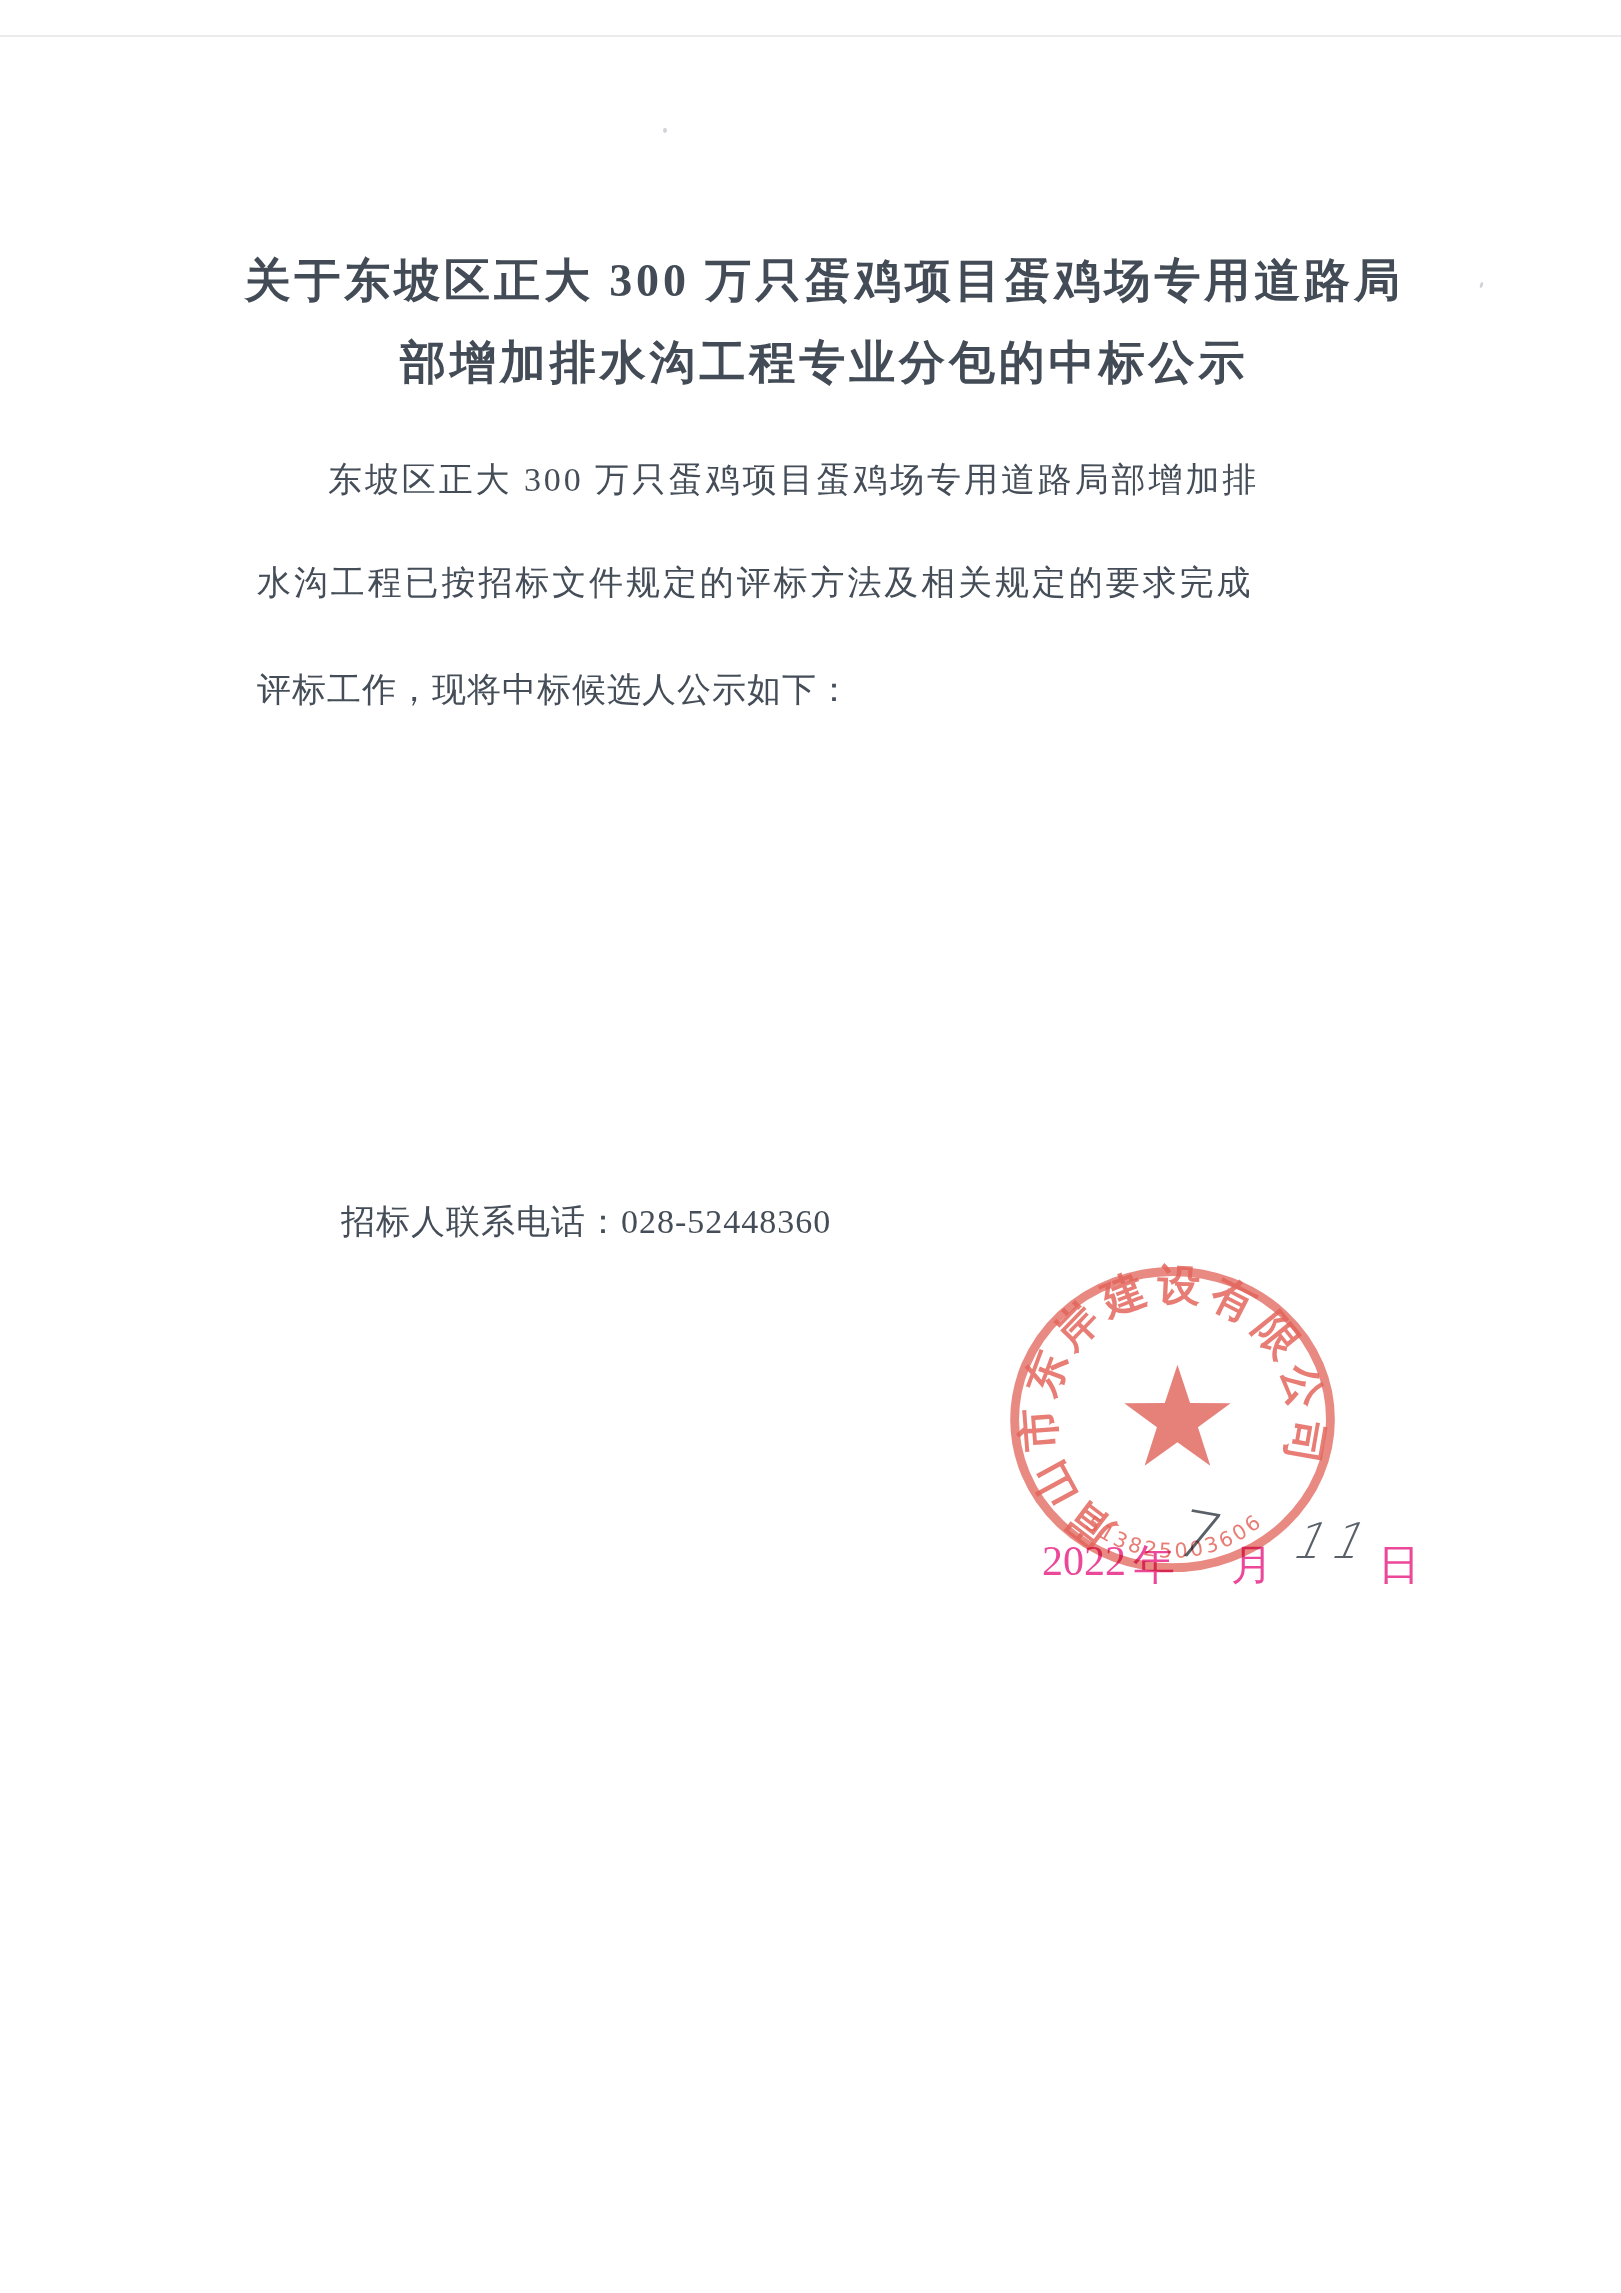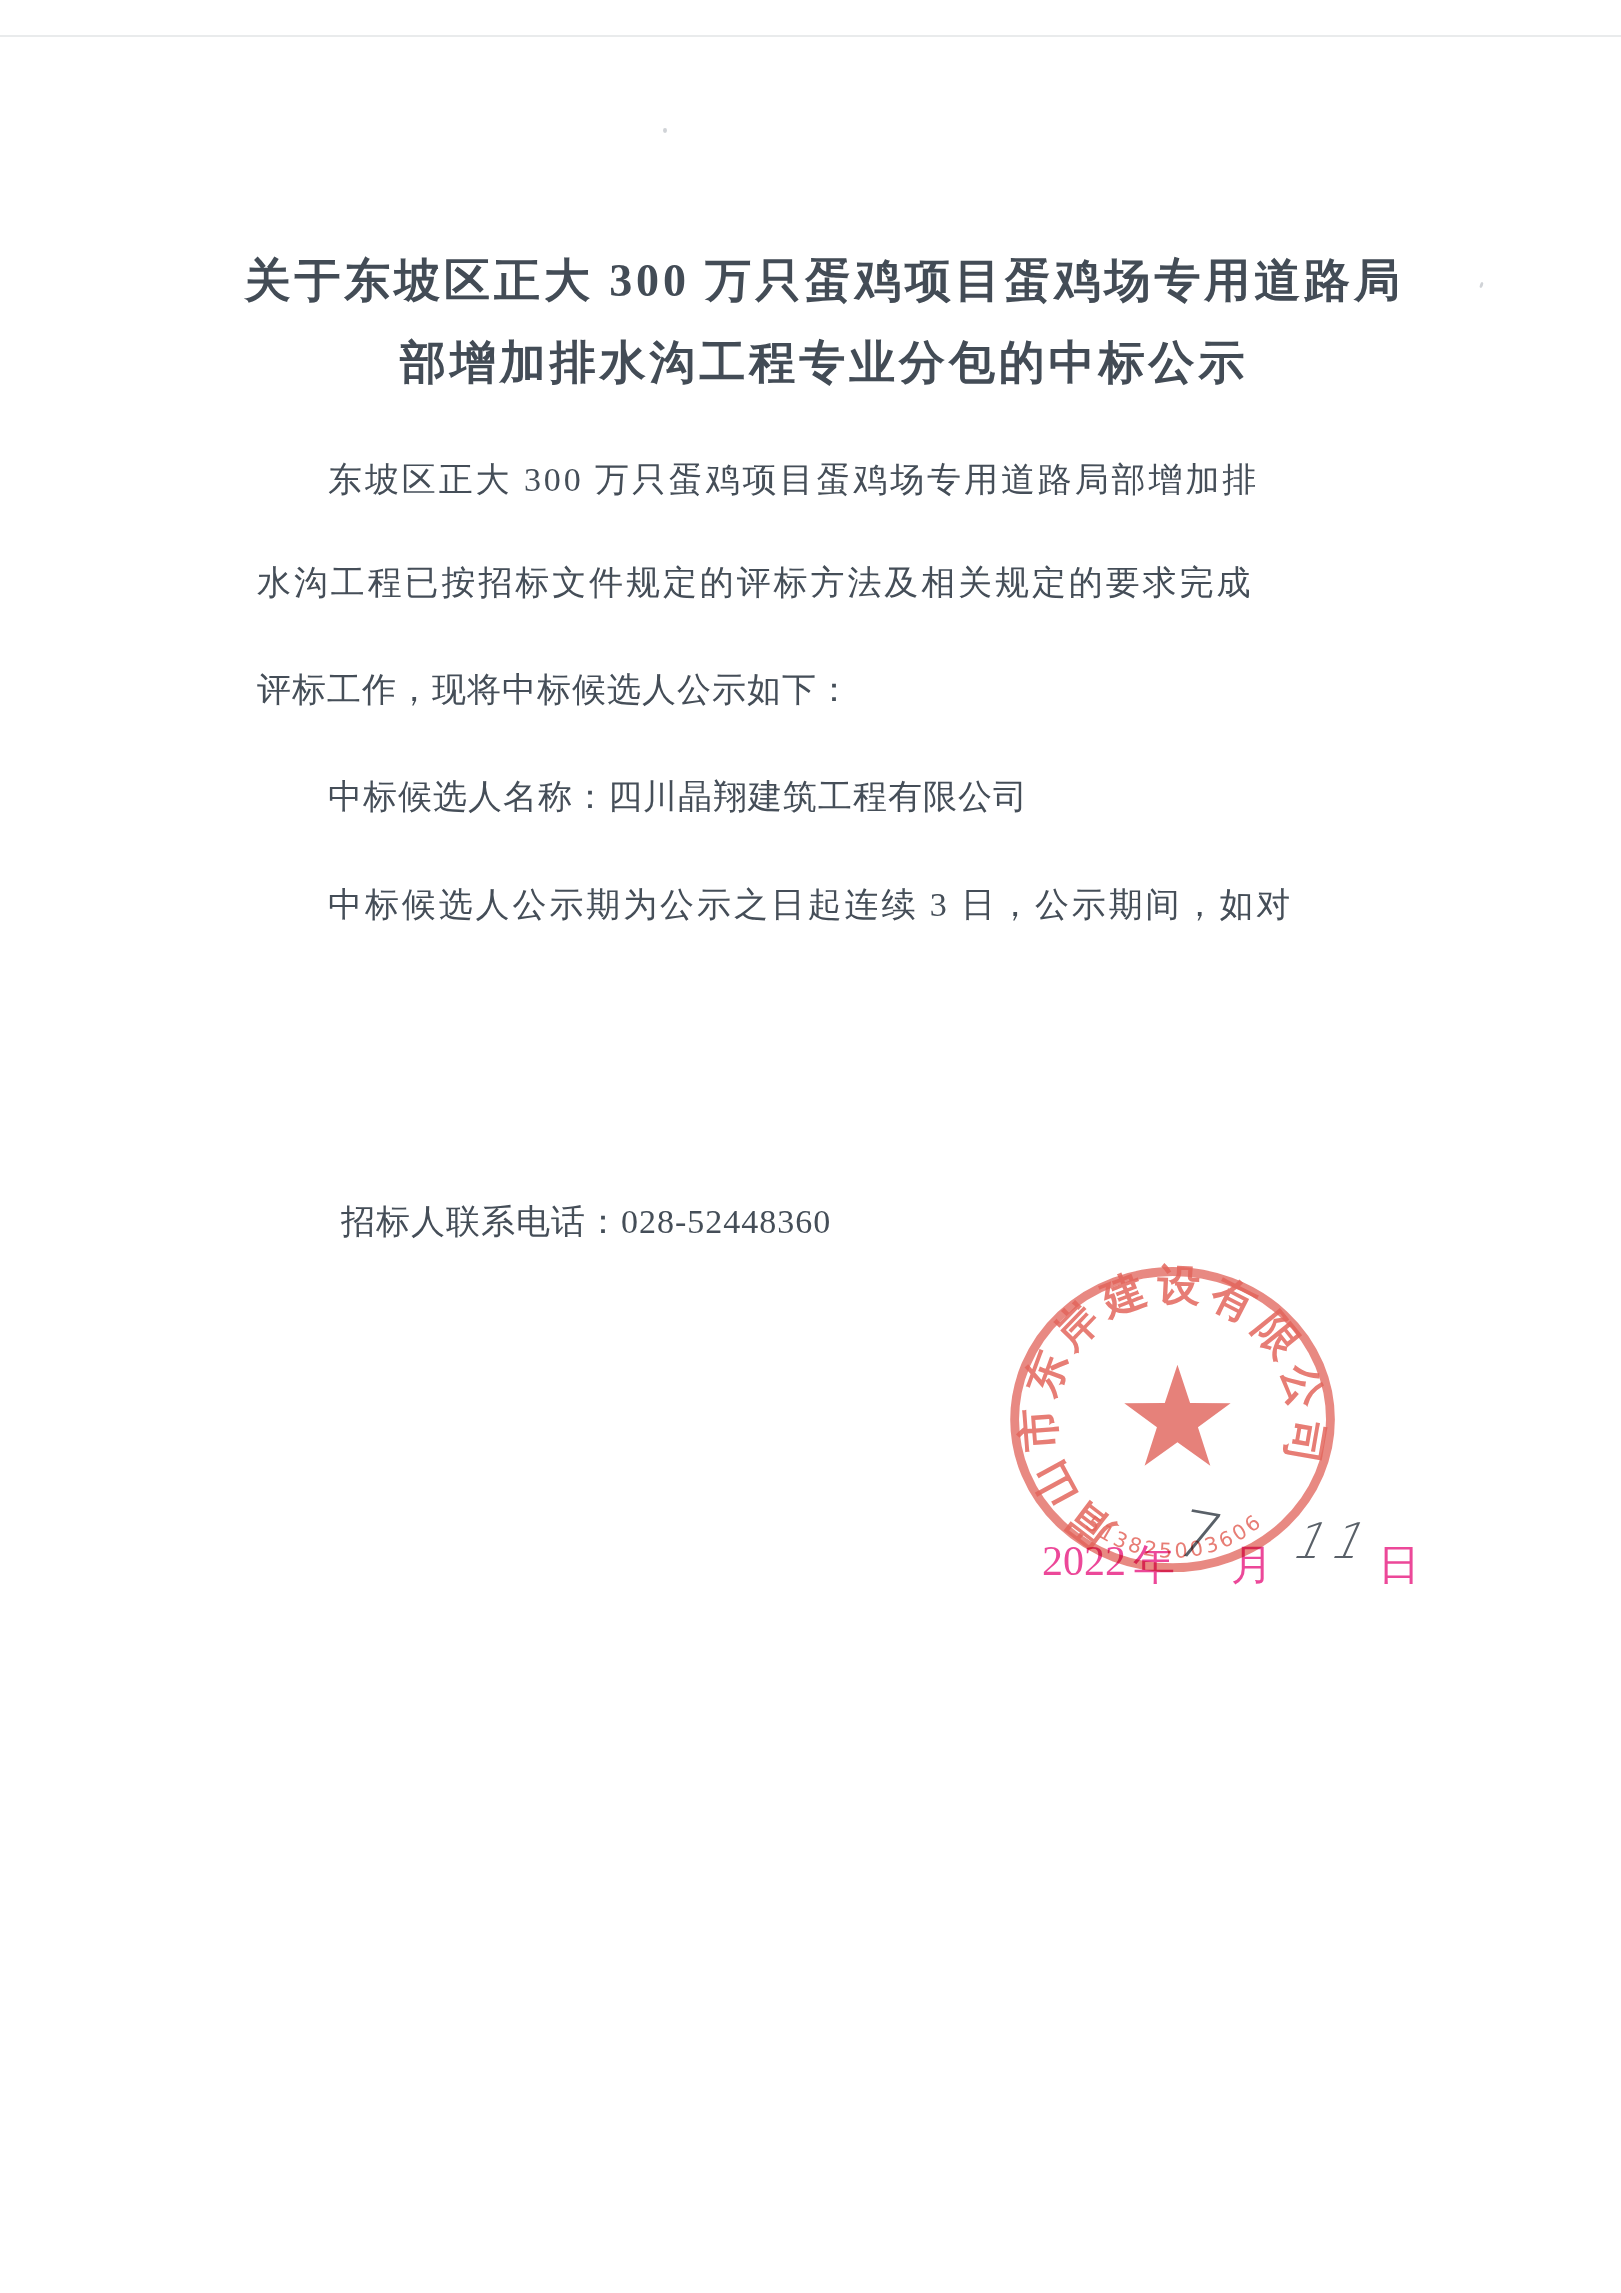--- a/index.html
+++ b/index.html
@@ -88,23 +88,21 @@
   <div class="speck s1"></div>
   <div class="speck s2"></div>
 
   <div class="title-line" style="top:250px">关于东坡区正大 300 万只蛋鸡项目蛋鸡场专用道路局</div>
   <div class="title-line" style="top:332px">部增加排水沟工程专业分包的中标公示</div>
 
   <div class="doc-line justified" style="left:328px; top:457px">东坡区正大 300 万只蛋鸡项目蛋鸡场专用道路局部增加排</div>
   <div class="doc-line justified" style="left:257px; top:560px">水沟工程已按招标文件规定的评标方法及相关规定的要求完成</div>
   <div class="doc-line" style="left:257px; top:667px">评标工作，现将中标候选人公示如下：</div>
 
-  <div class="doc-line" style="left:328px; top:774px">中标候选人名称：四川晶翔建筑工程有限公司</div>
 
-  <div class="doc-line justified" style="left:328px; top:882px">中标候选人公示期为公示之日起连续 3 日，公示期间，如对</div>
 
   <div class="doc-line" style="left:341px; top:1199px">招标人联系电话：028-52448360</div>
 
 
   <div class="date-part" style="left:1042px; top:1537px">2022</div>
   <div class="date-part" style="left:1133px; top:1537px">年</div>
   <div class="handwritten hand-month">7</div>
   <div class="date-part" style="left:1231px; top:1537px">月</div>
   <div class="handwritten hand-day">11</div>
   <div class="date-part" style="left:1378px; top:1537px">日</div>

